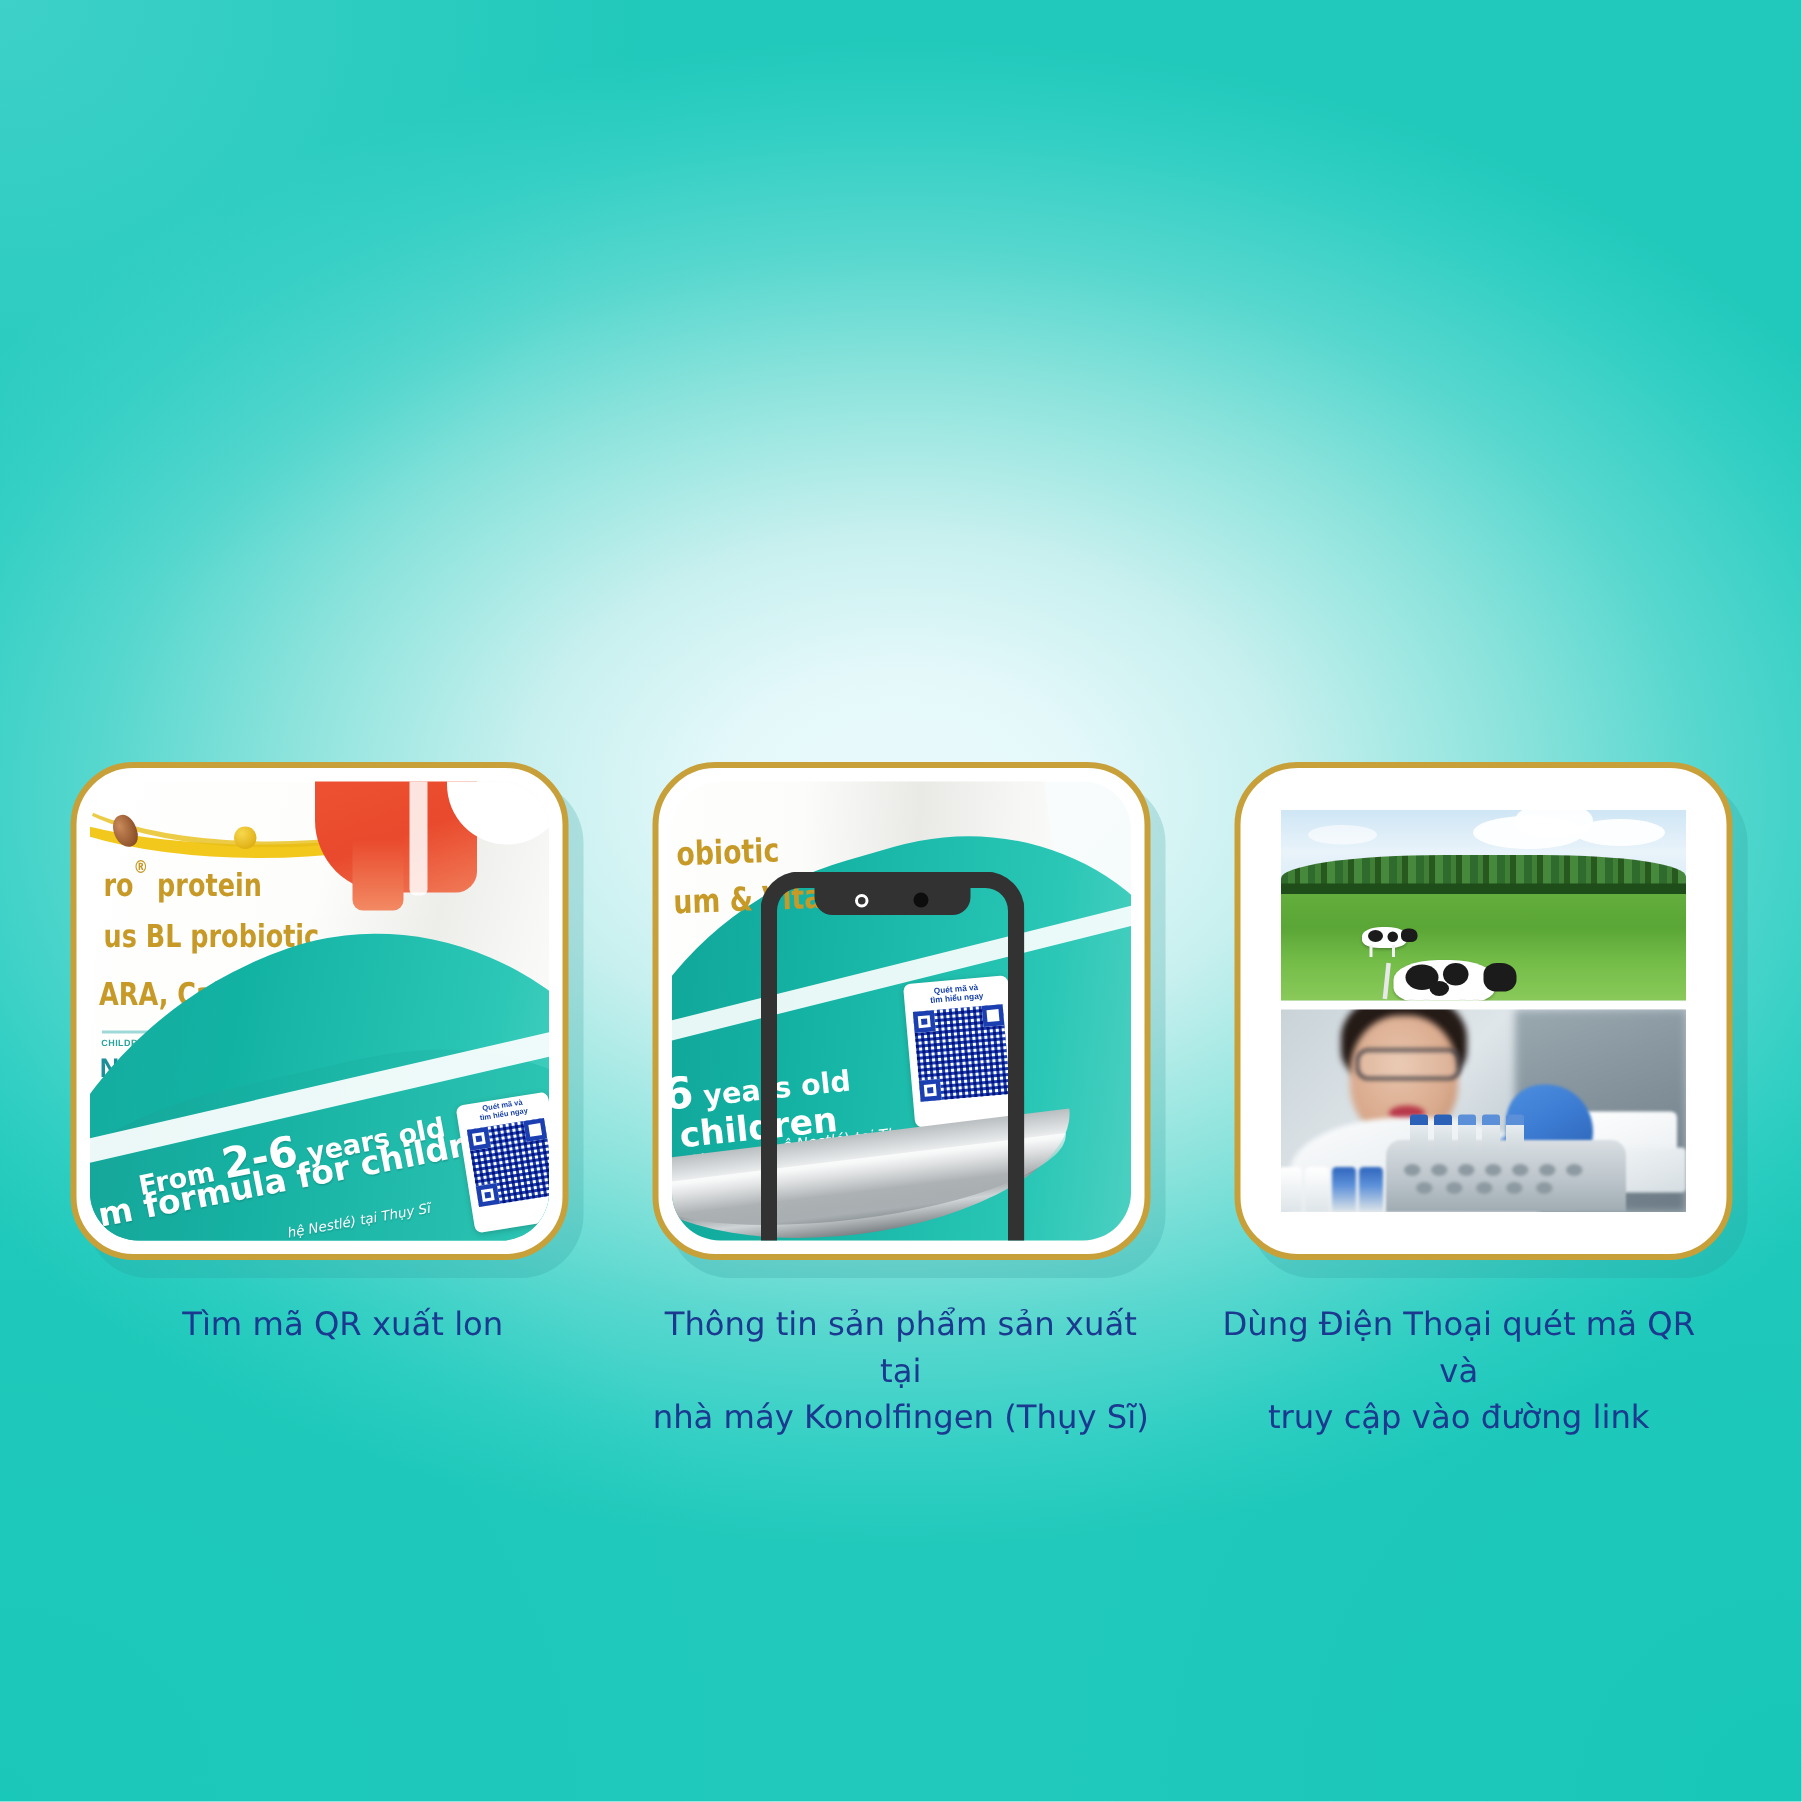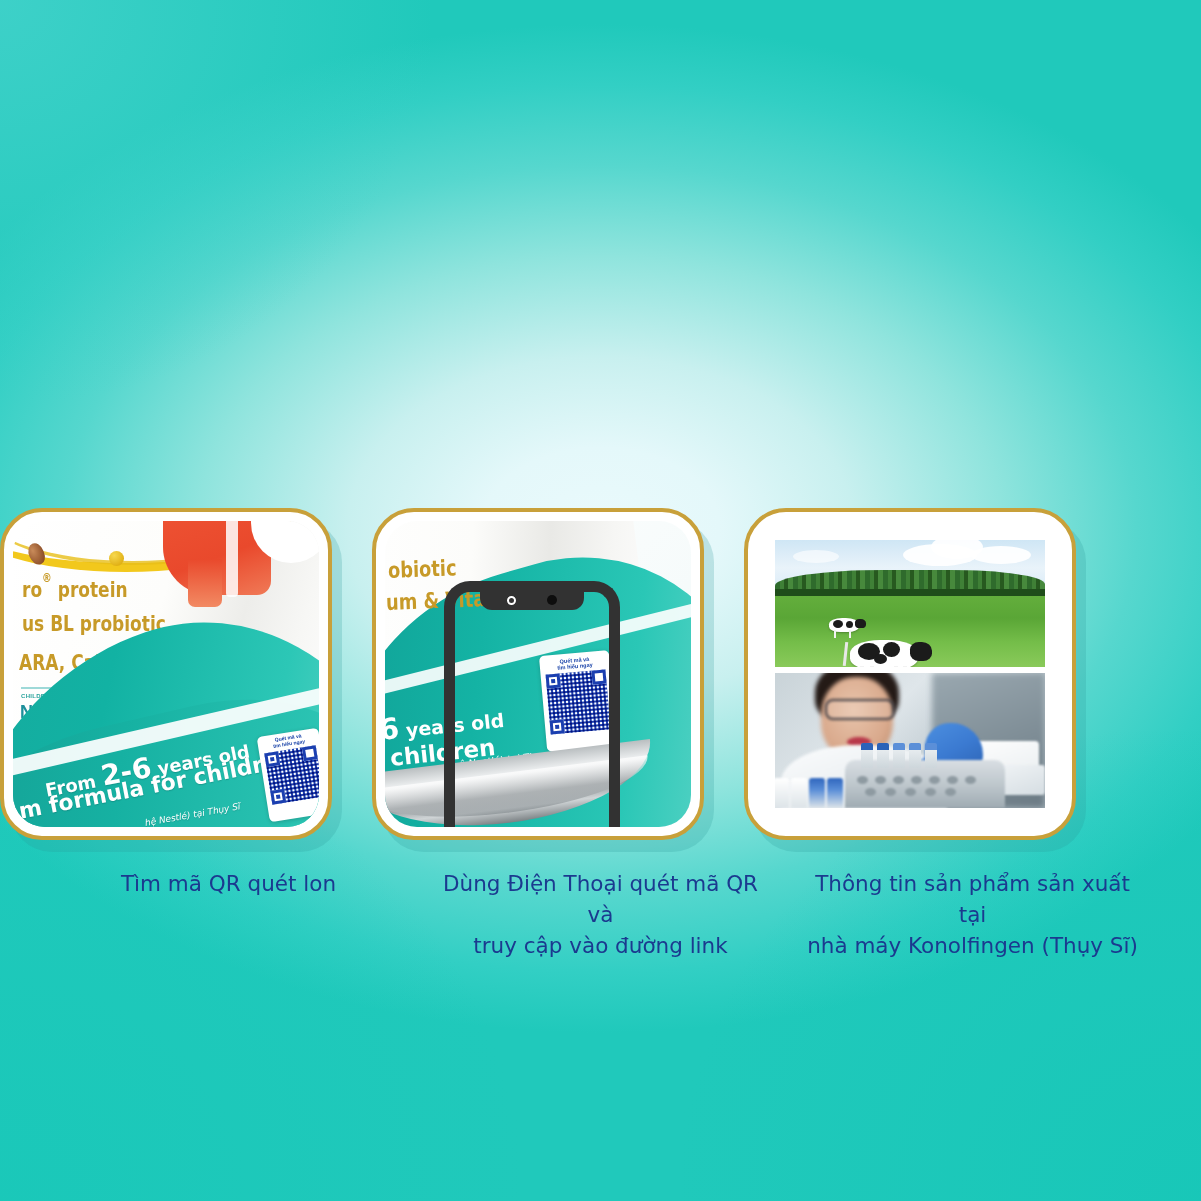--- a/index.html
+++ b/index.html
@@ -100,21 +100,22 @@
   #title-line-1 { font-size: 63px; margin-bottom: 16px; }
   #title-line-2 { font-size: 63px; }
 
   
   #cards-row {
     position: absolute;
     left: 0;
     top: 508px;
     width: 1201px;
     display: flex;
-    gap: 40px;
+    justify-content: center;
+    gap: 56px;
   }
   .card {
     position: relative;
     width: 332px;
     height: 332px;
     border-radius: 42px;
     background: #ffffff;
     border: 4px solid #c8a03a;
     box-sizing: border-box;
     padding: 9px;
@@ -928,20 +929,20 @@
             </div>
           </div>
 
         </div>
       </div>
     </div>
 
   </div>
 
   <div id="captions-row">
-    <div class="caption">Tìm mã QR quét lon</div>
+    <div class="caption">Tìm mã QR xuất lon</div>
+    <div class="caption">Thông tin sản phẩm sản xuất tại
+nhà máy Konolfingen (Thụy Sĩ)</div>
     <div class="caption">Dùng Điện Thoại quét mã QR và
 truy cập vào đường link</div>
-    <div class="caption">Thông tin sản phẩm sản xuất tại
-nhà máy Konolfingen (Thụy Sĩ)</div>
   </div>
 
 </div>
 
 </body></html>

